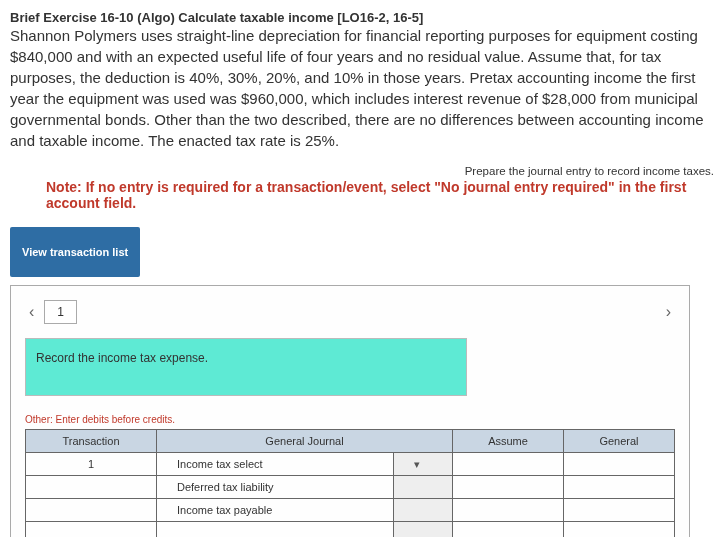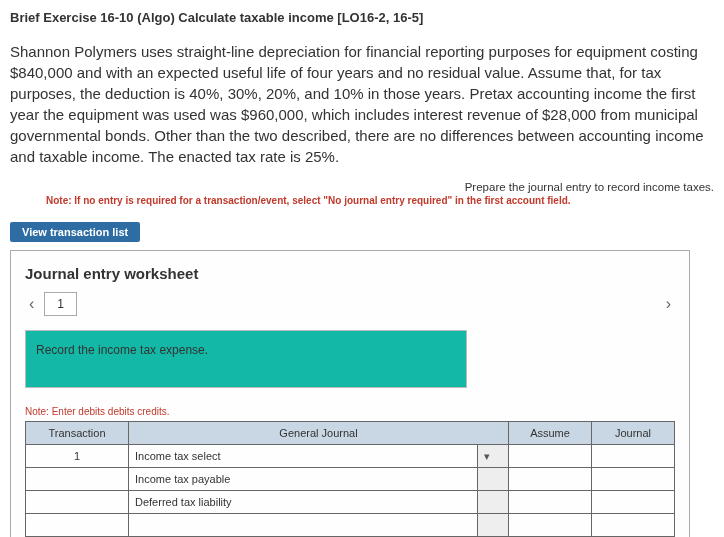--- a/index.html
+++ b/index.html
@@ -7,46 +7,45 @@
     font-size: 12px;
     color: #333;
     margin: 0;
     padding: 10px;
     width: 724px;
     box-sizing: border-box;
   }
   .title {
     font-weight: bold;
     font-size: 13px;
-    margin-bottom: 16px;
     color: #333;
   }
   .description {
     font-size: 15px;
     line-height: 1.4;
     margin-bottom: 14px;
     color: #333;
   }
   .instruction {
     font-size: 11.5px;
     margin-bottom: 2px;
     text-align: right;
   }
   .note {
-    font-size: 10px;
+    font-size: 14px;
     color: #c0392b;
     font-weight: bold;
     margin-bottom: 16px;
     padding-left: 36px;
   }
   .view-list-btn {
     background: #2e6da4;
     color: white;
     border: none;
-    padding: 4px 12px;
+    padding: 19px 12px;
     font-size: 11px;
     font-weight: bold;
     cursor: pointer;
     border-radius: 2px;
   }
   .worksheet-container {
     border: 1px solid #aaa;
     padding: 14px;
     margin-top: 8px;
     background: #fefefe;
@@ -78,35 +77,35 @@
   }
   .right-chevron {
     margin-left: auto;
   }
   .record-inst {
     border: 1px solid #bbb;
     padding: 12px 10px 30px 10px;
     font-size: 12px;
     margin-bottom: 18px;
     width: 420px;
-    background: #14b8a6;
+    background: #5eead4;
   }
   .table-note {
     font-size: 10px;
     color: #c0392b;
     margin-bottom: 4px;
   }
   table.jrn {
     border-collapse: collapse;
     width: 100%;
   }
   table.jrn th, table.jrn td {
     border: 1px solid #666;
     font-size: 11px;
-    padding: 3px 6px;
+    padding: 3px 20px;
     text-align: left;
     height: 16px;
   }
   table.jrn th {
     background: #c9d6e3;
     text-align: center;
     font-weight: normal;
   }
   .col-trans { width: 90px; text-align: center !important;}
   .col-gj { width: auto; }
@@ -123,59 +122,58 @@
 <div class="description">Shannon Polymers uses straight-line depreciation for financial reporting purposes for equipment costing $840,000 and with an expected useful life of four years and no residual value. Assume that, for tax purposes, the deduction is 40%, 30%, 20%, and 10% in those years. Pretax accounting income the first year the equipment was used was $960,000, which includes interest revenue of $28,000 from municipal governmental bonds. Other than the two described, there are no differences between accounting income and taxable income. The enacted tax rate is 25%.</div>
 
 <div class="instruction">Prepare the journal entry to record income taxes.</div>
 <div class="note">
   <span>Note: </span><span>If no entry is required for a transaction/event, select "No journal entry required" in the first account field.</span>
 </div>
 
 <button class="view-list-btn">View transaction list</button>
 
 <div class="worksheet-container">
-  <div class="worksheet-title">Journal entry worksheet</div>
 
   <div class="navrow">
     <span class="chevron">‹</span>
     <span class="tabbox">1</span>
     <span class="chevron right-chevron">›</span>
   </div>
 
   <div class="record-inst">Record the income tax expense.</div>
 
-  <div class="table-note">Note: Enter debits debits credits.</div>
+  <div class="table-note">Other: Enter debits before credits.</div>
 
   <table class="jrn">
     <thead>
       <tr>
         <th class="col-trans">Transaction</th>
         <th class="col-gj" colspan="2">General Journal</th>
         <th class="col-amt">Assume</th>
-        <th class="col-amt">Journal</th>
+        <th class="col-amt">General</th>
       </tr>
     </thead>
     <tbody>
       <tr>
         <td class="col-trans">1</td>
         <td>Income tax select</td>
         <td class="col-dropdown">▾</td>
         <td></td>
         <td></td>
       </tr>
       <tr>
         <td class="col-trans"></td>
+        <td>Deferred tax liability</td>
+        <td class="col-dropdown"></td>
+        <td></td>
+        <td></td>
+      </tr>
+      <tr>
+        <td class="col-trans"></td>
         <td>Income tax payable</td>
-        <td class="col-dropdown"></td>
-        <td></td>
-        <td></td>
-      </tr>
-      <tr>
-        <td class="col-trans"></td>
-        <td>Deferred tax liability</td>
         <td class="col-dropdown"></td>
         <td></td>
         <td></td>
       </tr>
       <tr>
         <td class="col-trans"></td>
         <td></td>
         <td class="col-dropdown"></td>
         <td></td>
         <td></td>

